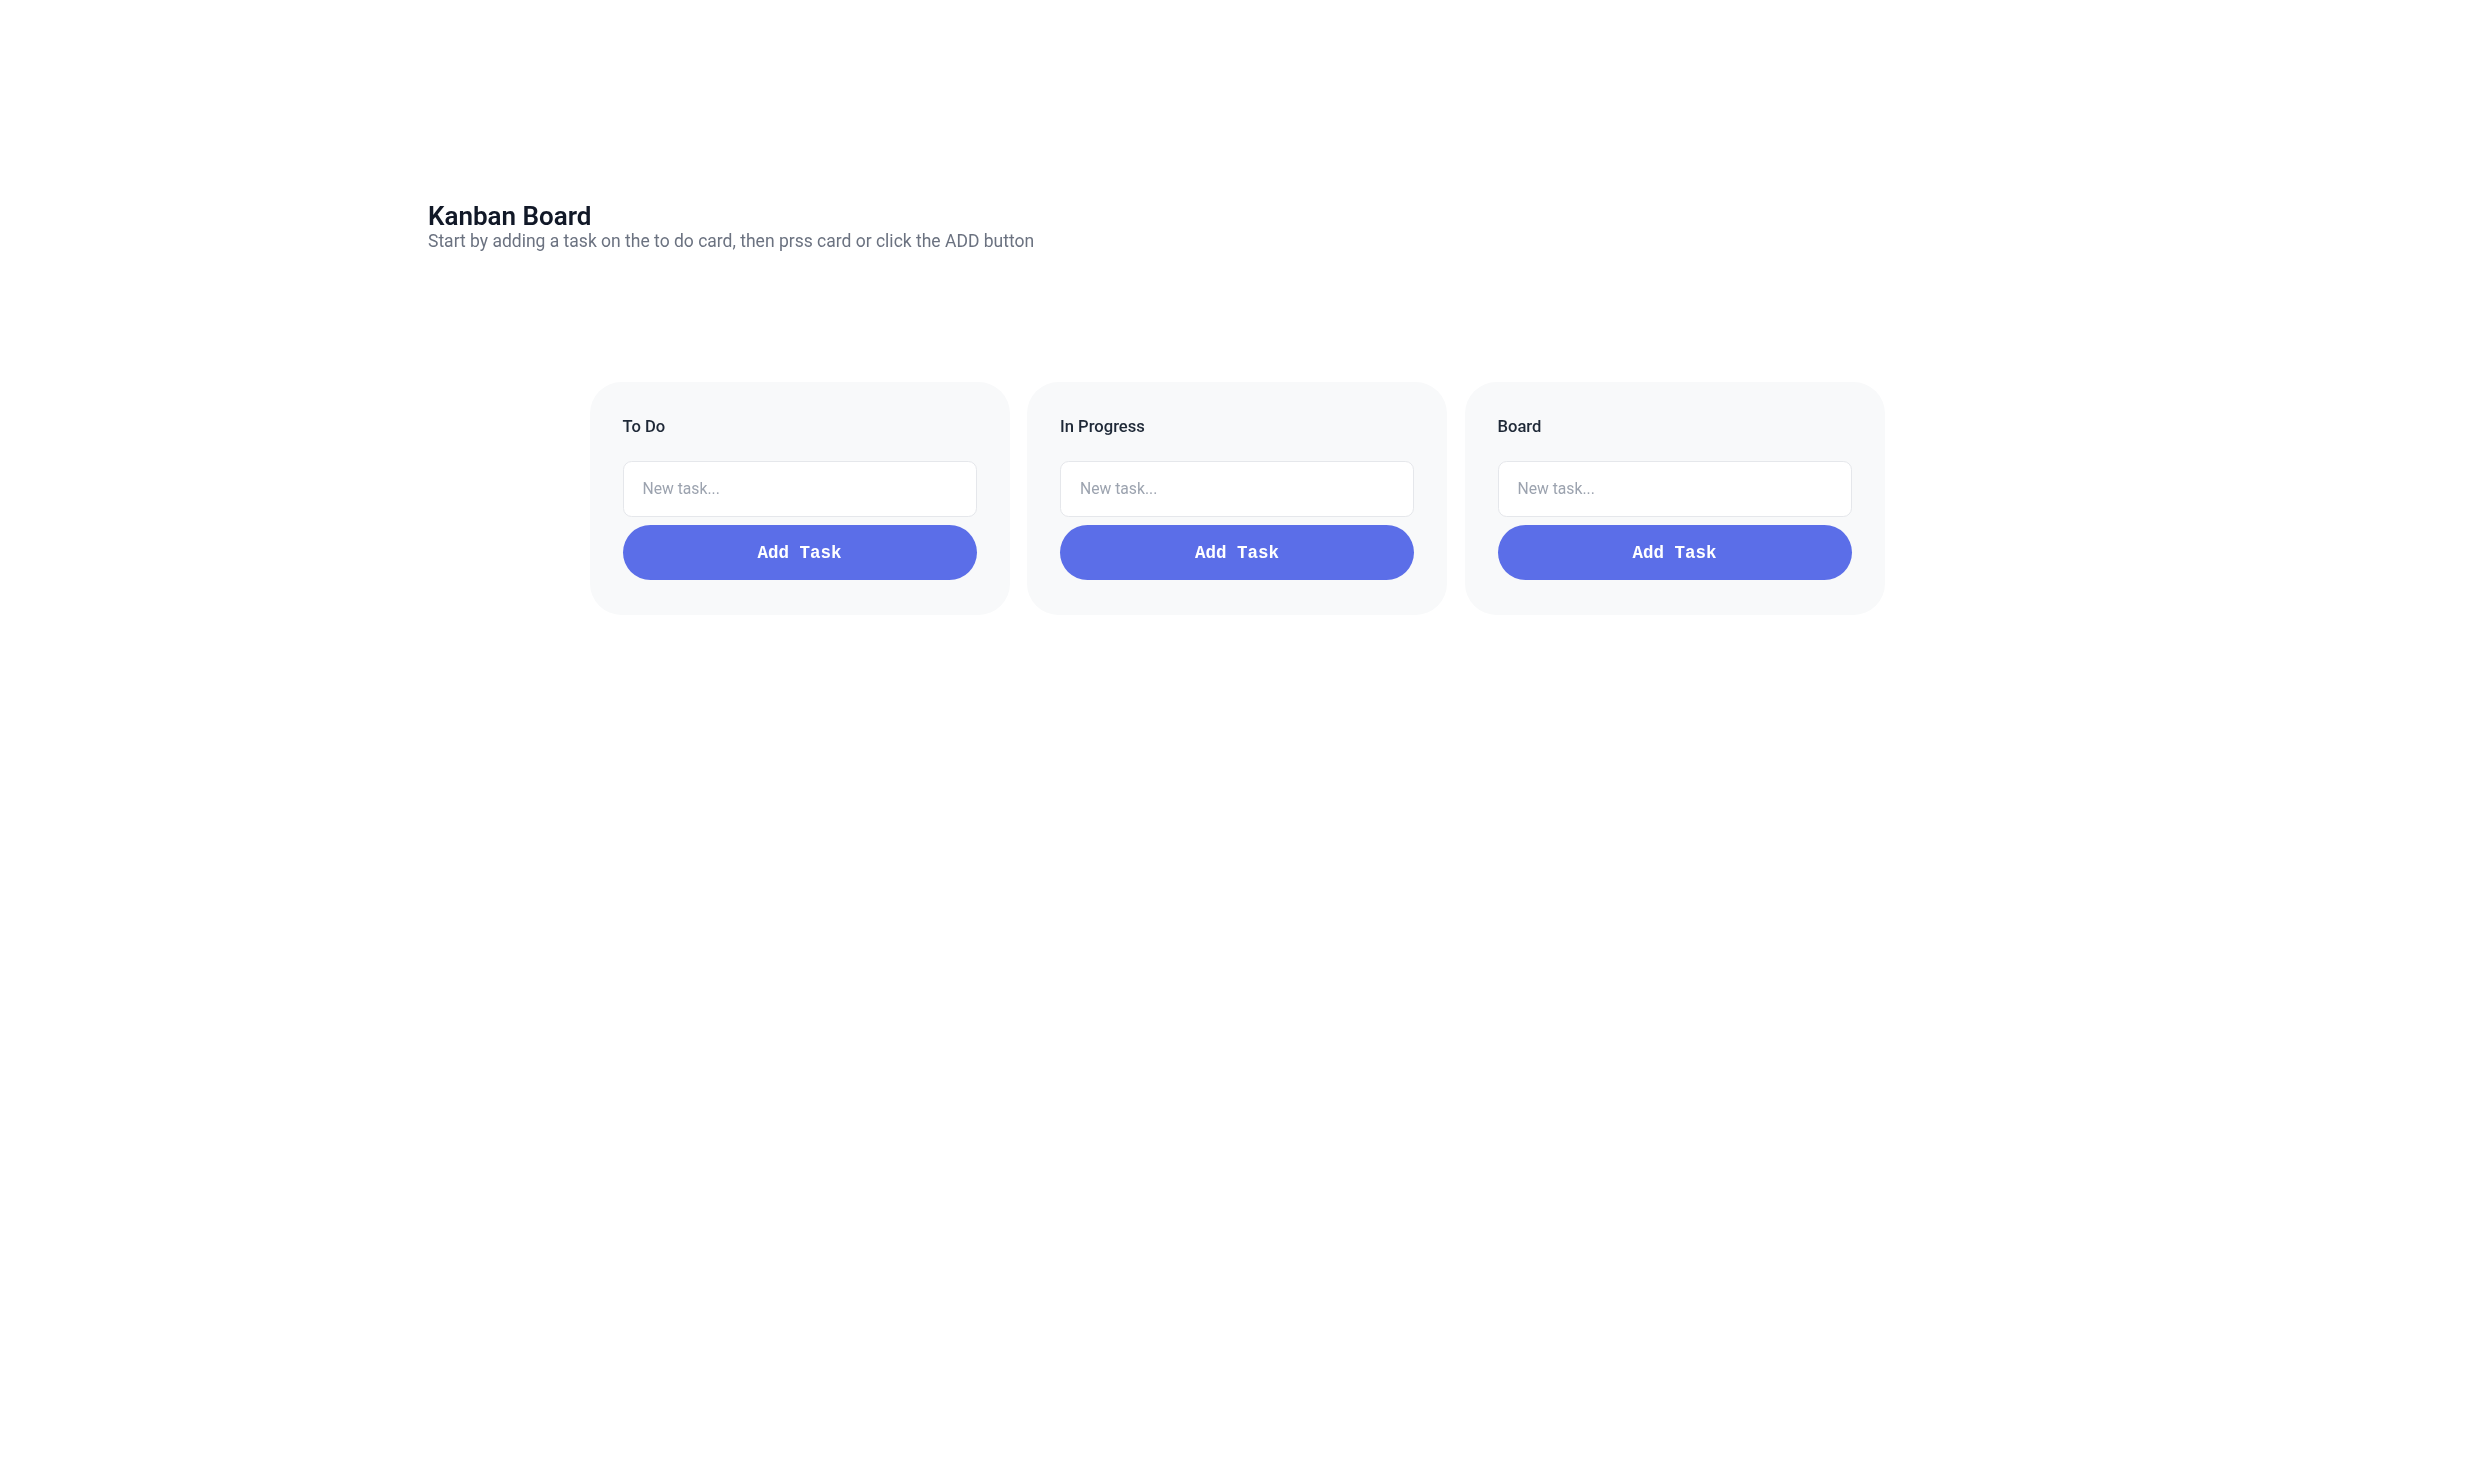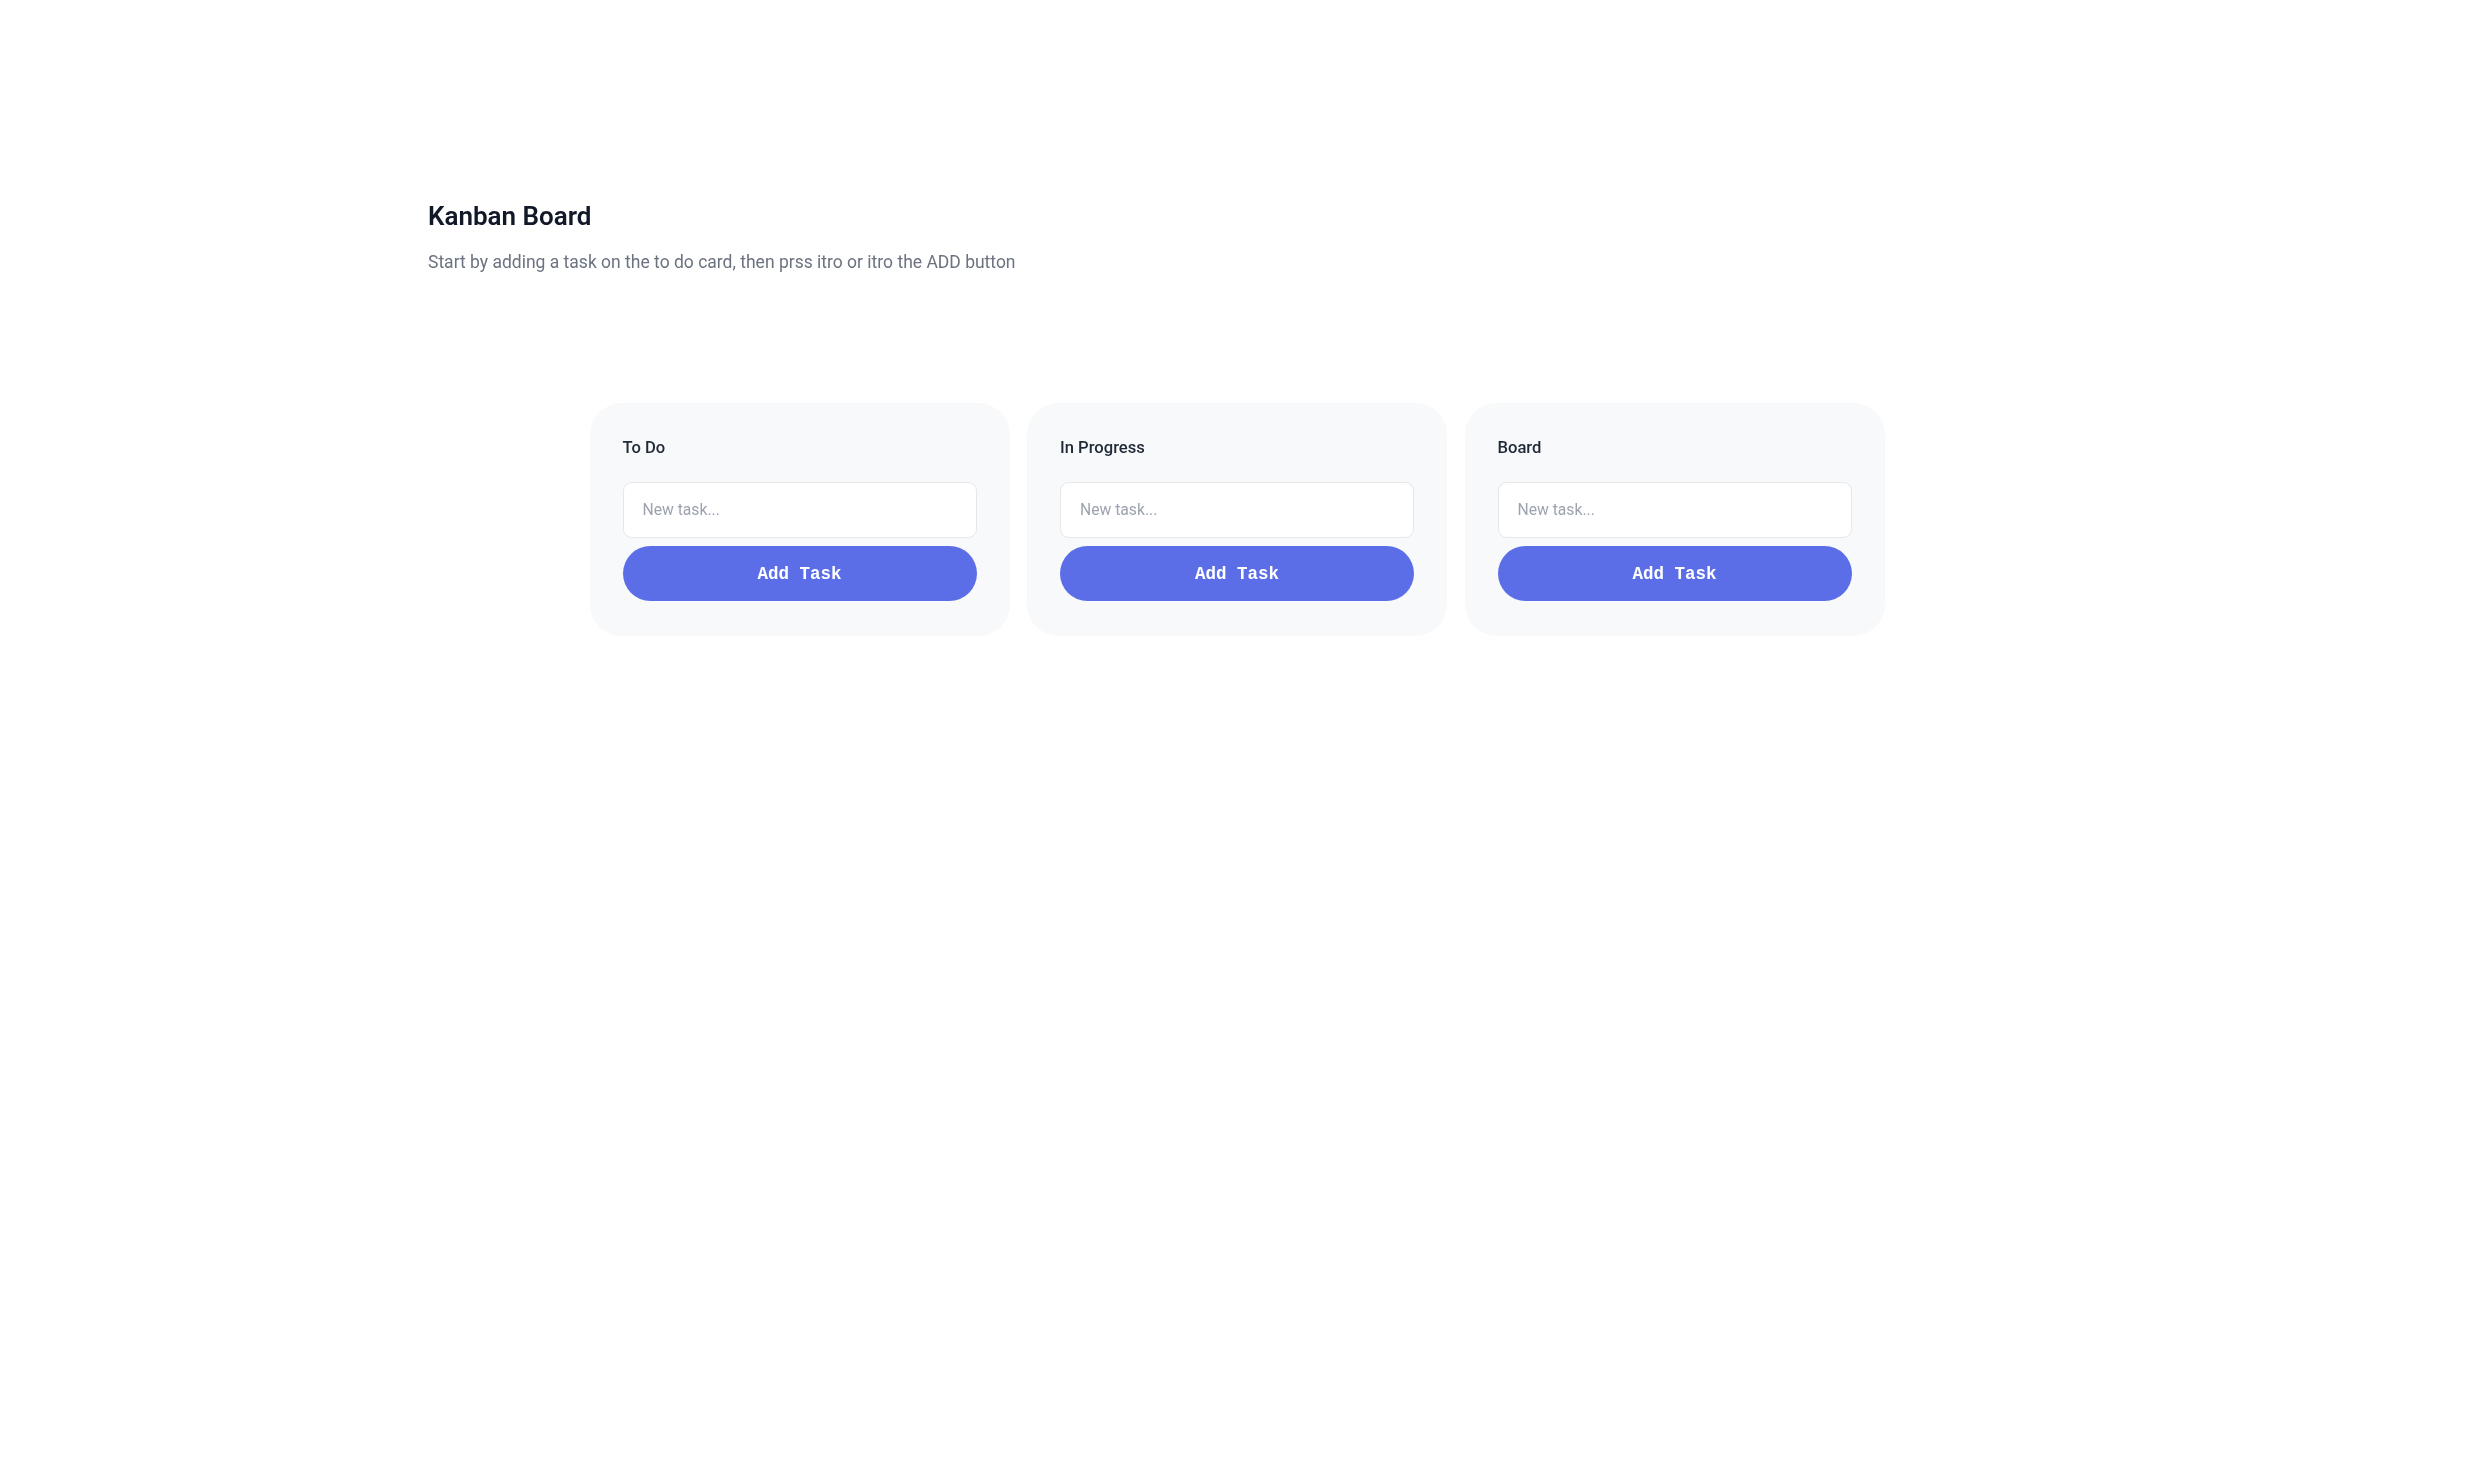--- a/index.html
+++ b/index.html
@@ -24,21 +24,20 @@
     .header {
       padding-top: 201px;
       padding-left: 428px;
       margin-bottom: 131px;
     }
 
     .title {
       font-size: 26px;
       font-weight: 600;
       color: #111827;
-      margin-bottom: 21px;
     }
 
     .subtitle {
       font-size: 17.5px;
       color: #6b7280;
       font-weight: 400;
     }
 
     .board {
       display: flex;
@@ -87,21 +86,21 @@
       font-weight: 700;
       cursor: pointer;
       font-family: Liberation Mono, monospace;
     }
   </style>
 </head>
 <body>
 
 <div class="header">
   <h1 class="title">Kanban Board</h1>
-  <p class="subtitle">Start by adding a task on the to do card, then prss itro or itro the ADD button</p>
+  <p class="subtitle">Start by adding a task on the to do card, then prss card or click the ADD button</p>
 </div>
 
 <div class="container">
   <div class="board">
 
     <div class="column">
       <h2 class="column-title">To Do</h2>
       <input type="text" class="task-input" placeholder="New task..." style="">
       <button class="add-button">Add Task</button>
     </div>

